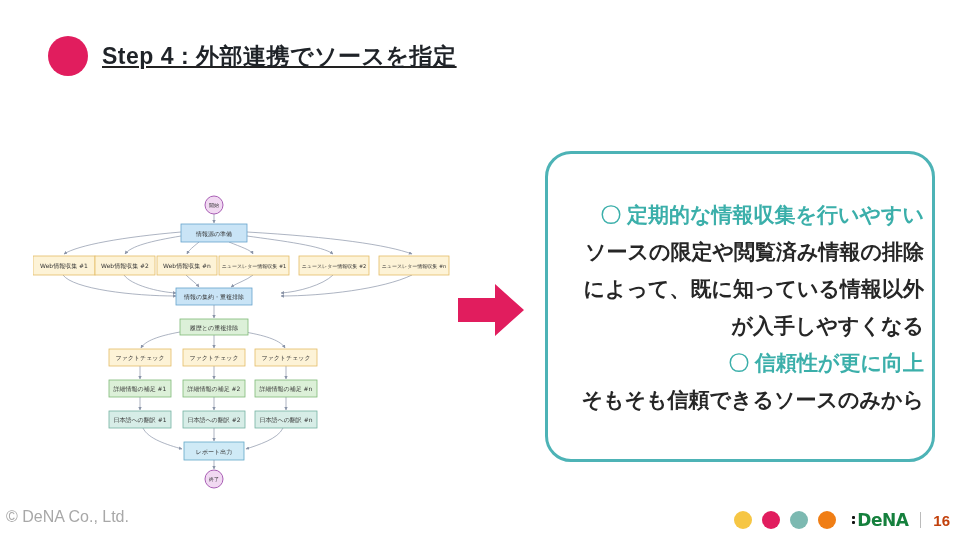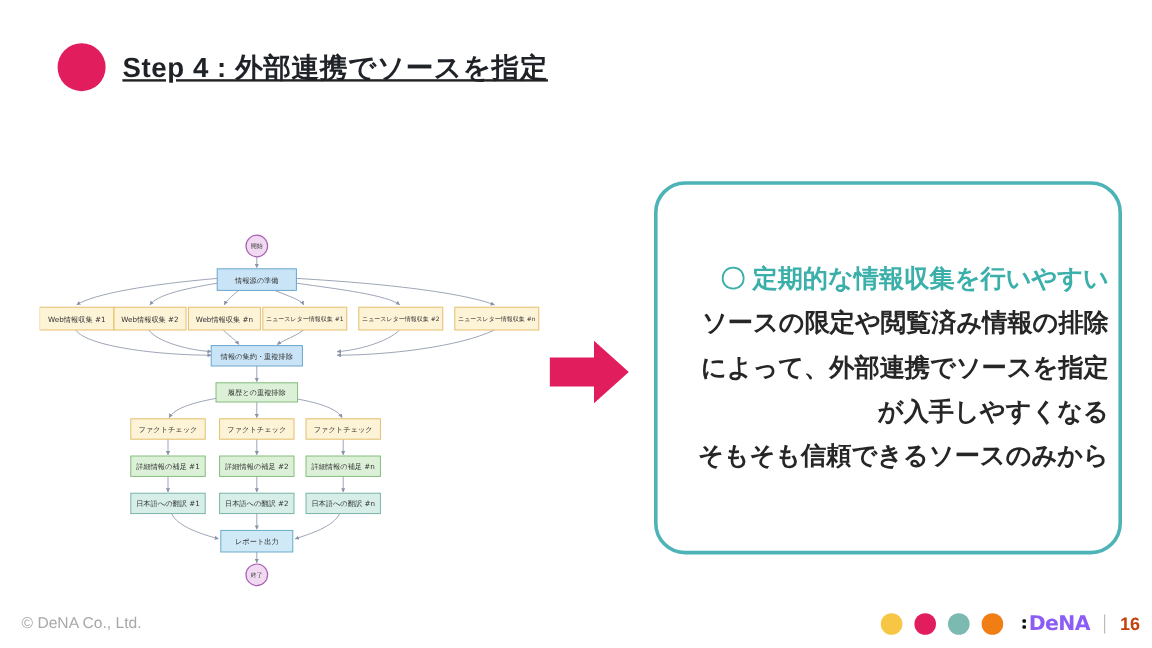--- a/index.html
+++ b/index.html
@@ -42,31 +42,31 @@
     box-sizing:border-box;display:flex;flex-direction:column;justify-content:center;
     padding:10px 8px;gap:0;
   }
   .benefit-line{
     text-align:right;font-size:21px;font-weight:bold;line-height:37px;
     color:#262626;white-space:nowrap;
   }
   .benefit-line.accent{color:#3BAFAA;}
 
   
-  .copyright{position:absolute;left:18px;bottom:14px;font-size:13px;color:#a8a8a8;}
+  .copyright{position:absolute;left:6px;bottom:14px;font-size:16px;color:#a8a8a8;}
   .footer-right{position:absolute;right:10px;bottom:10px;display:flex;align-items:center;gap:10px;}
   .dot{width:18px;height:18px;border-radius:50%;flex:0 0 auto;}
   .dot-yellow{background:#F6C644;}
   .dot-pink{background:#E11D5E;}
   .dot-teal{background:#7CB9B1;}
   .dot-orange{background:#F07E15;}
   .dena-logo{display:flex;align-items:center;gap:2px;margin-left:6px;}
   .dena-mark{display:flex;flex-direction:column;gap:2px;}
   .dena-mark i{display:block;width:3px;height:3px;background:#111;border-radius:1px;}
-  .dena-text{font-size:17px;font-weight:800;color:#8b5cf6;letter-spacing:-0.5px;font-family:"DejaVu Sans",sans-serif;}
+  .dena-text{font-size:17px;font-weight:800;color:#15803d;letter-spacing:-0.5px;font-family:"DejaVu Sans",sans-serif;}
   .page-divider{width:1px;height:16px;background:#bbbbbb;margin:0 2px;}
   .page-number{font-size:15px;font-weight:bold;color:#c2410c;}
 </style>
 </head>
 <body>
 
 <div class="slide">
 
   <div class="header">
     <div class="header-dot"></div>
@@ -164,22 +164,23 @@
     <text class="t5" x="181" y="288" text-anchor="middle">終了</text>
   </svg>
 
   <svg class="big-arrow" width="66" height="52" viewBox="0 0 66 52">
     <polygon points="0,14 37,14 37,0 66,26 37,52 37,38 0,38" fill="#E11D5E"></polygon>
   </svg>
 
   <div class="benefits">
     <div class="benefit-line accent">〇 定期的な情報収集を行いやすい</div>
     <div class="benefit-line">ソースの限定や閲覧済み情報の排除</div>
-    <div class="benefit-line">によって、外部連携でソースを指定</div>
+    <div class="benefit-line">によって、既に知っている情報以外</div>
     <div class="benefit-line">が入手しやすくなる</div>
+    <div class="benefit-line accent">〇 信頼性が更に向上</div>
     <div class="benefit-line">そもそも信頼できるソースのみから</div>
   </div>
 
   <div class="copyright">© DeNA Co., Ltd.</div>
 
   <div class="footer-right">
     <span class="dot dot-yellow"></span>
     <span class="dot dot-pink"></span>
     <span class="dot dot-teal"></span>
     <span class="dot dot-orange"></span>

